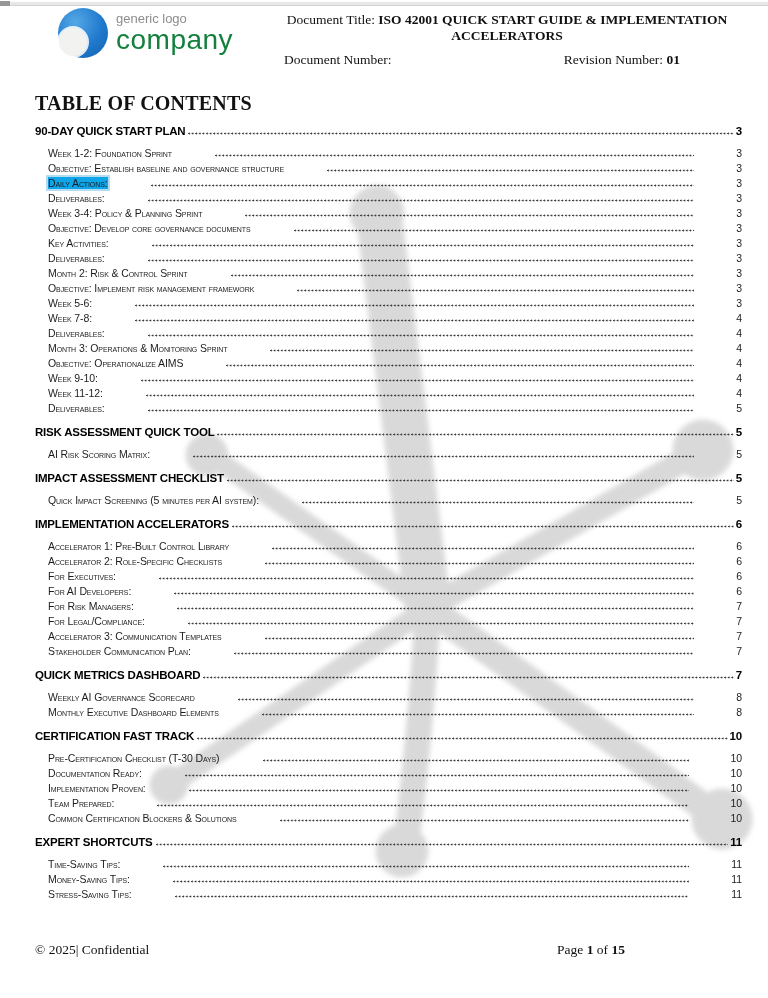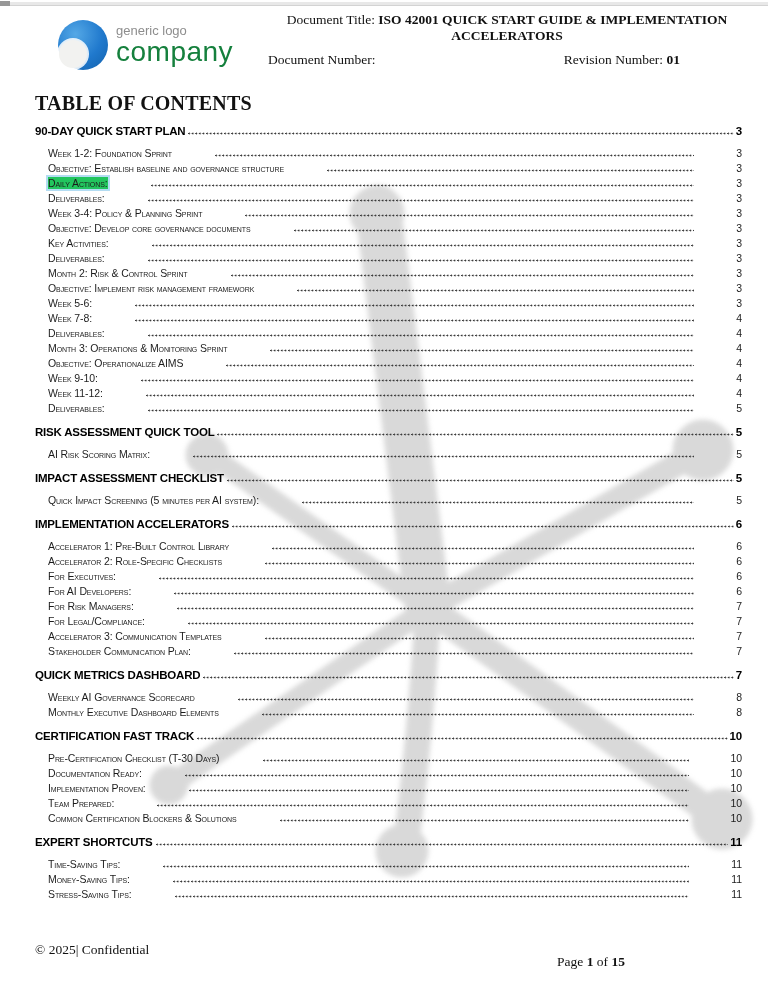--- a/index.html
+++ b/index.html
@@ -10,59 +10,59 @@
              border-bottom:1px solid #d3d3d3;}
   .top-strip-left{position:absolute;top:1px;left:0;width:10px;height:5px;background:#979797;}
 
   
   .watermark{position:absolute;left:0;top:0;width:768px;height:998px;z-index:0;pointer-events:none;}
 
   .content{position:relative;z-index:1;}
 
   
   .header{position:absolute;top:8px;left:0;width:768px;height:72px;}
-  .logo{position:absolute;left:58px;top:12px;display:flex;align-items:center;}
+  .logo{position:absolute;left:58px;top:0;display:flex;align-items:center;}
   .logo-mark{position:relative;width:50px;height:50px;border-radius:50%;
              background:radial-gradient(circle at 35% 28%, #54a8e6 0%, #2079cd 55%, #1261ac 100%);}
   .logo-inner{position:absolute;left:1px;bottom:2px;width:28px;height:28px;border-radius:50%;
               background:#f2f2f0;box-shadow:0 0 0 2px rgba(255,255,255,.85);}
   .logo-text{margin-left:8px;font-family:"Liberation Sans",sans-serif;line-height:1;}
   .logo-line1{font-size:13px;color:#8d8d8d;margin-bottom:1px;}
   .logo-line2{font-size:28px;color:#15803d;letter-spacing:.5px;}
 
   .doc-meta{position:absolute;left:268px;top:4px;width:478px;font-size:13.5px;}
   .doc-title-block{text-align:center;line-height:1.15;}
   .doc-title-label{font-weight:normal;}
   .doc-title{font-weight:bold;margin-top:36px;}
-  .doc-row2{display:flex;justify-content:space-between;margin-top:9px;padding-right:66px;}
+  .doc-row2{display:flex;justify-content:space-between;margin-top:9px;padding-right:66px;margin-left:16px;}
   .rev-bold{font-weight:bold;text-align:center;}
 
   
   .toc-heading{position:absolute;top:92px;left:35px;font-size:20px;font-weight:bold;
                letter-spacing:.2px;}
   .toc{position:absolute;top:118px;left:35px;width:707px;
        font-family:"Liberation Sans",sans-serif;}
   .toc-row{display:flex;align-items:flex-end;height:15px;cursor:pointer;}
   .toc-row.l1{font-size:11.5px;font-weight:bold;letter-spacing:-.2px;color:#000;
               margin-top:9px;margin-bottom:7px;justify-content:flex-end;}
   .toc-row.l1.first{margin-top:4px;}
   .toc-row.l2{font-size:10.5px;font-variant:small-caps;letter-spacing:-.1px;color:#1c1c1c;
               padding-left:13px;font-weight:500;gap:40px;}
   .toc-label{white-space:nowrap;flex:0 0 auto;}
-  .toc-label.hl{background:#22c55e;box-shadow:0 0 0 2px #b3dcf2;}
+  .toc-label.hl{background:#0ea5e9;box-shadow:0 0 0 2px #b3dcf2;}
   .toc-dots{flex:1 1 auto;height:3px;margin:0 2px 2px 3px;
             background-image:radial-gradient(circle at 1.2px 1.5px,#3c3c3c .9px,transparent 1.1px);
             background-size:3.6px 3px;background-repeat:repeat-x;}
   .toc-page{flex:0 0 auto;white-space:nowrap;}
   .toc-row.l2 .toc-page{font-variant:normal;font-size:10.5px;}
 
   
   .footer{position:absolute;top:942px;left:0;width:768px;height:20px;font-size:13.5px;padding-left:48px;}
   .footer-left{position:absolute;left:35px;top:0;}
-  .footer-page{position:absolute;left:557px;top:0;margin-top:12px;}
+  .footer-page{position:absolute;left:557px;top:0;}
   .pg-bold{font-weight:bold;}
 </style>
 </head>
 <body>
 
 <div class="page">
 
   <div class="top-strip"></div>
   <div class="top-strip-left"></div>
 

